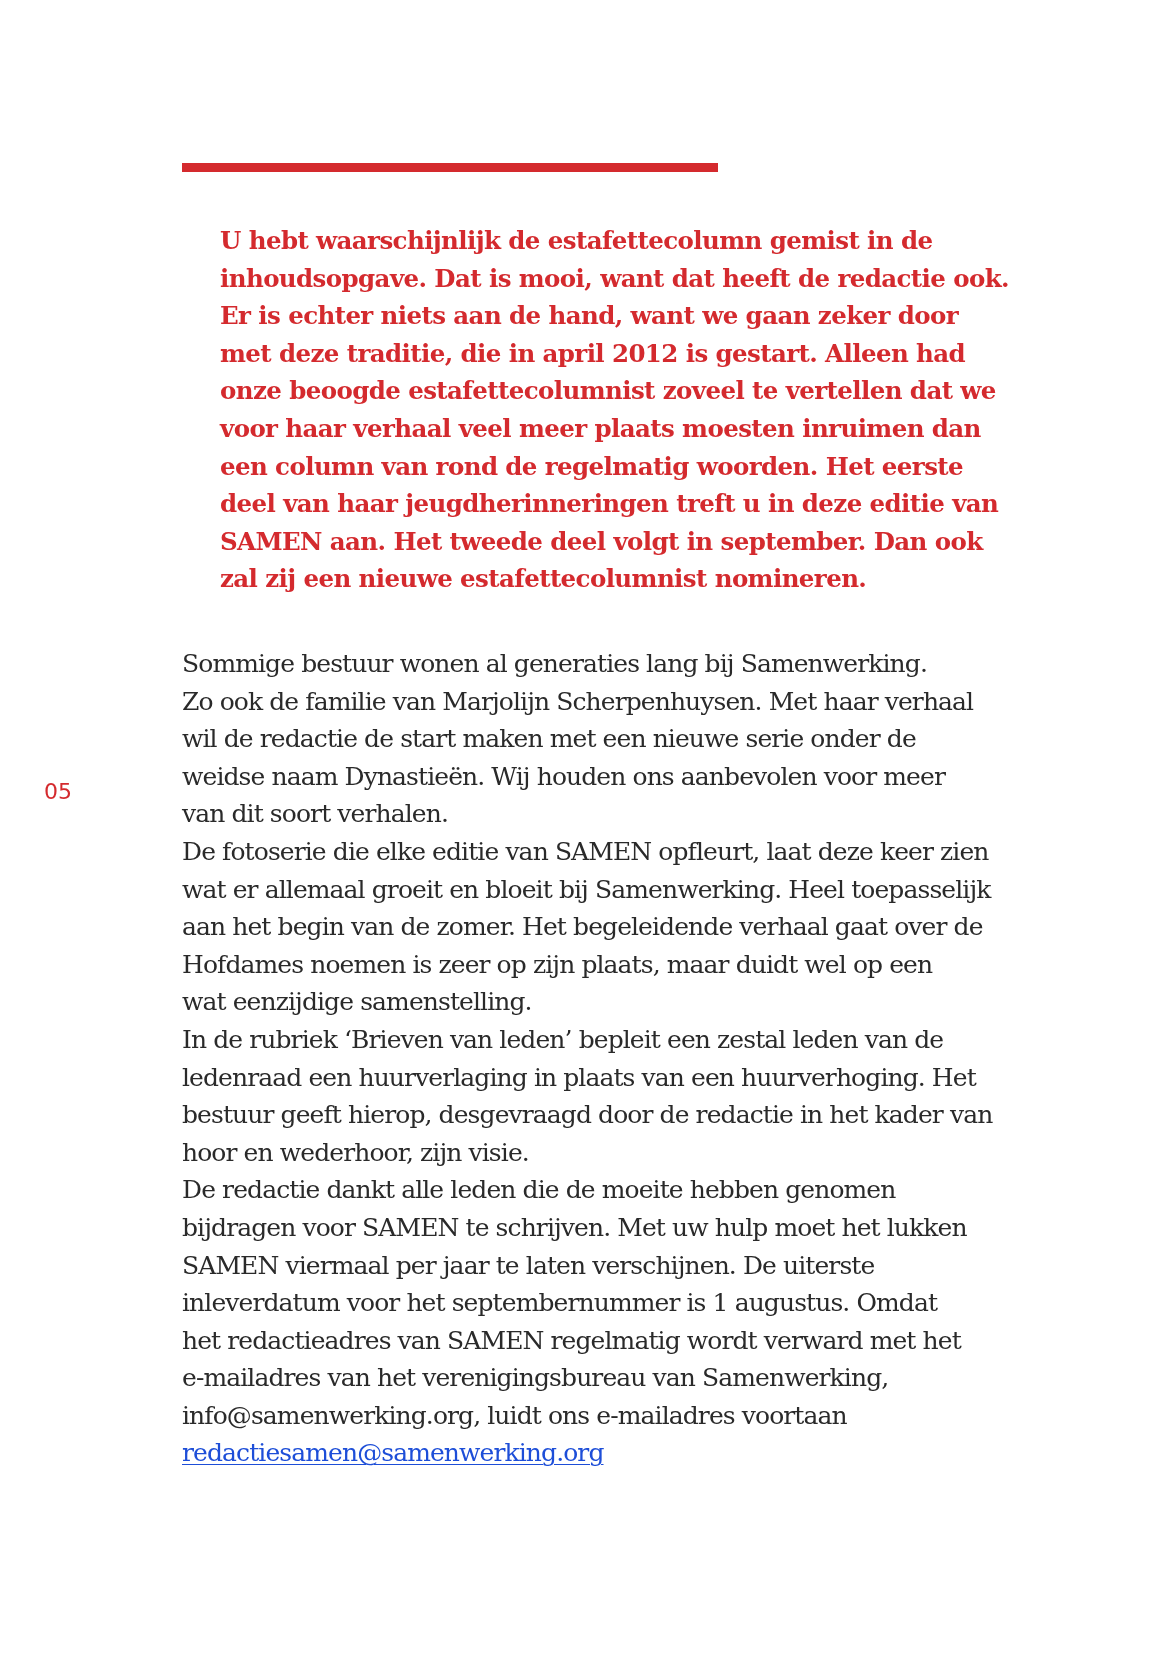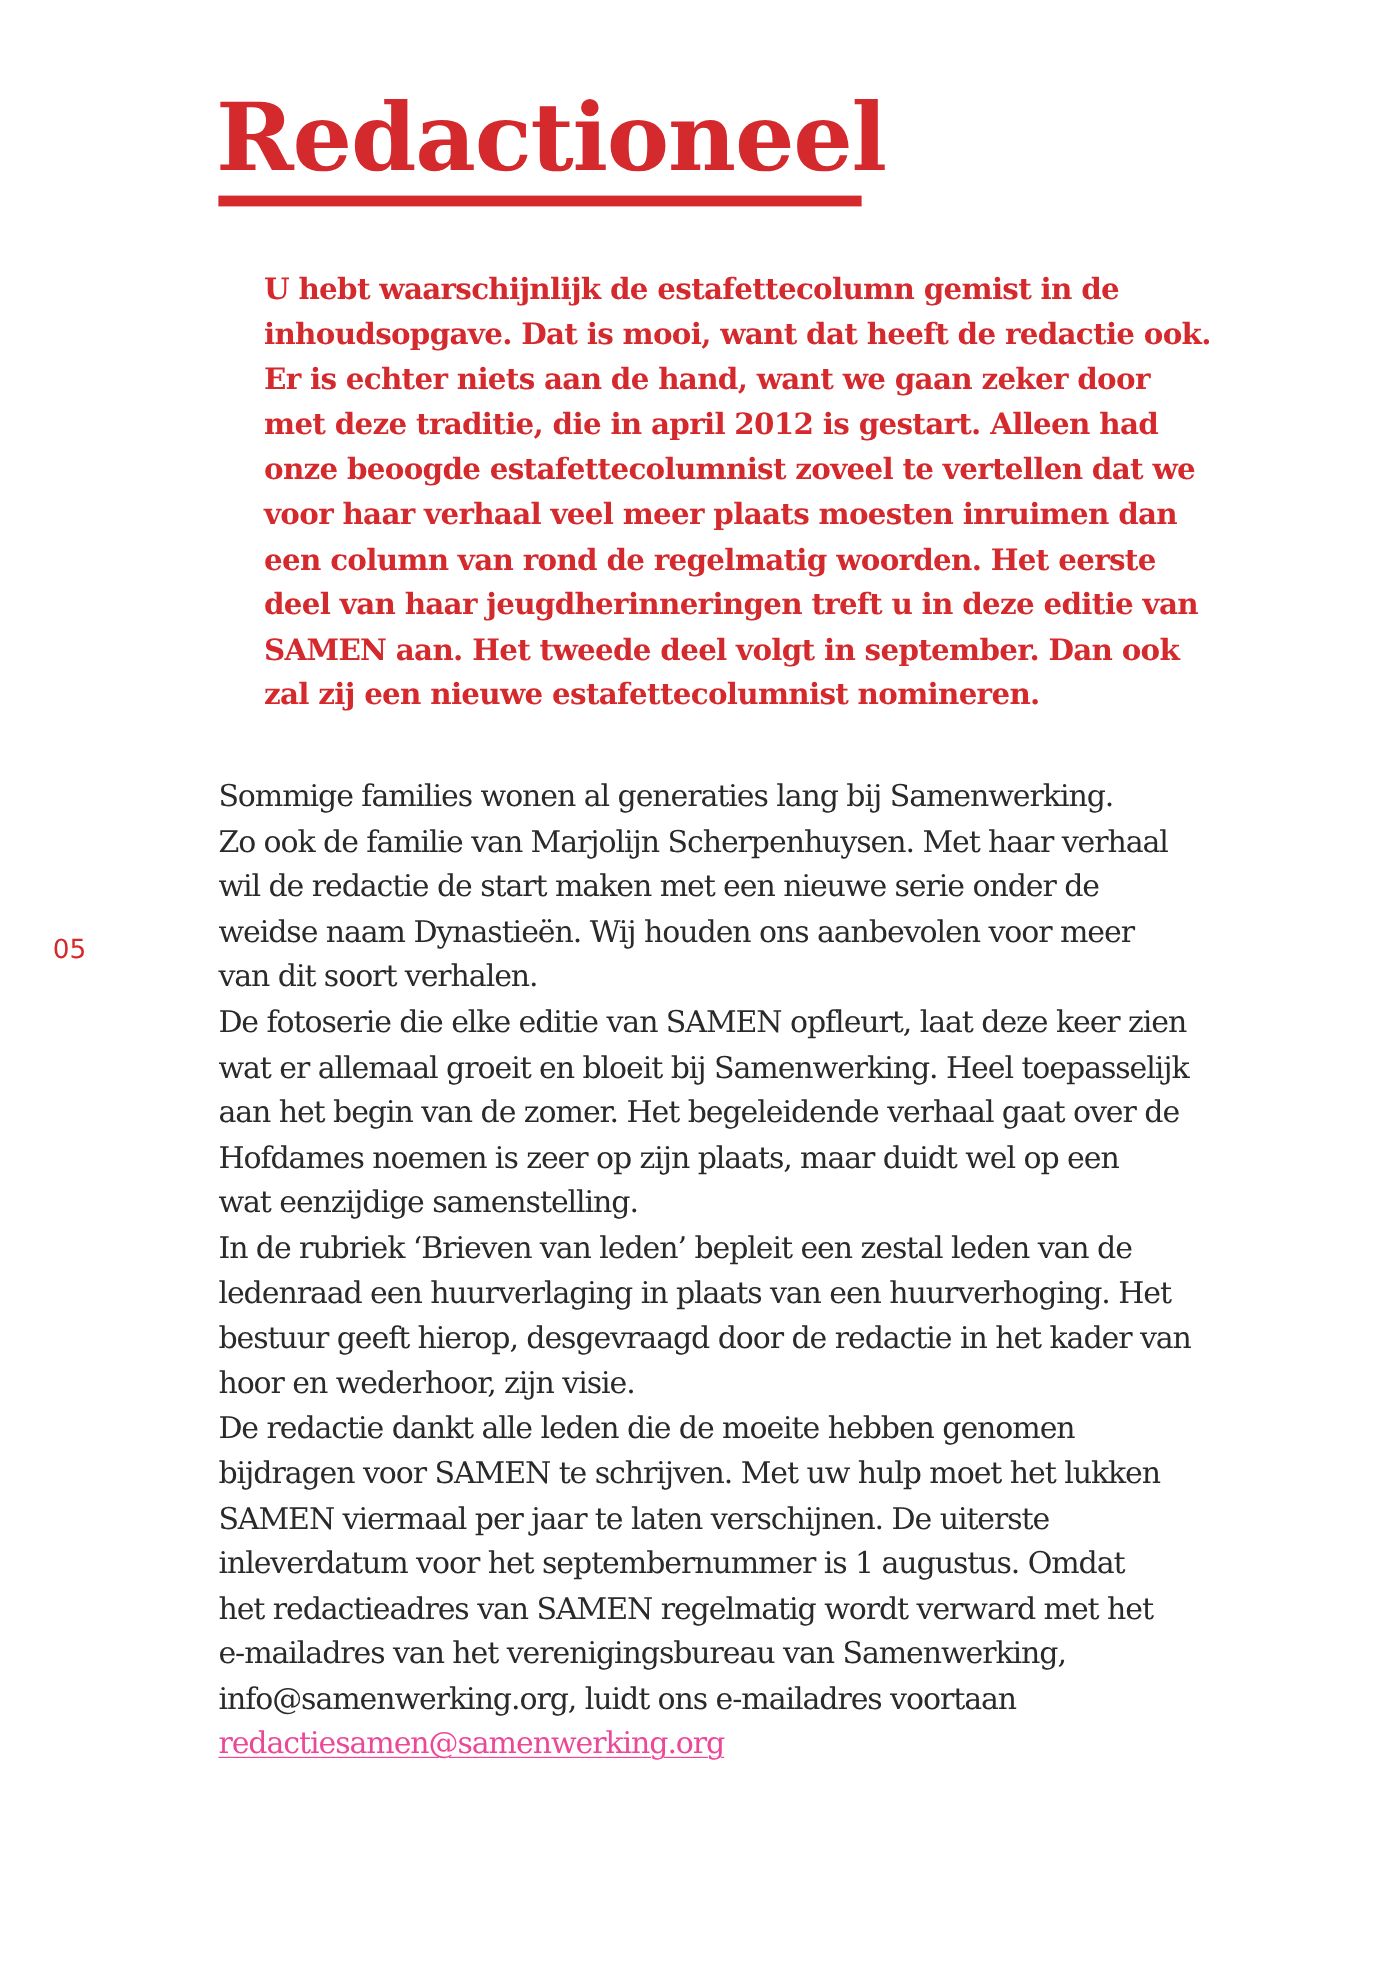--- a/index.html
+++ b/index.html
@@ -31,47 +31,46 @@
       color: #d42a2e; letter-spacing: 0px; margin-top: 28px;
     }
 
     .body-text {
       position: absolute; left: 182px; top: 645px; width: 900px;
       font-family: "DejaVu Serif", serif; font-weight: normal;
       font-size: 25px; line-height: 37.6px; letter-spacing: -0.9px;
       color: #2a2a2a; margin: 0;
     }
     .body-text .line { display: block; white-space: nowrap; }
-    .email-link { color: #ec4899; text-decoration: underline; text-underline-offset: 3px; text-decoration-thickness: 1px; }
+    .email-link { color: #1d4ed8; text-decoration: underline; text-underline-offset: 3px; text-decoration-thickness: 1px; }
   </style>
 </head>
 <body>
 
 <div class="page">
 
-  <h1 class="title">Redactioneel</h1>
   <div class="title-rule"></div>
 
   <div class="lede">
     <span class="line">U hebt waarschijnlijk de estafettecolumn gemist in de</span>
     <span class="line">inhoudsopgave. Dat is mooi, want dat heeft de redactie ook.</span>
     <span class="line">Er is echter niets aan de hand, want we gaan zeker door</span>
     <span class="line">met deze traditie, die in april 2012 is gestart. Alleen had</span>
     <span class="line">onze beoogde estafettecolumnist zoveel te vertellen dat we</span>
     <span class="line">voor haar verhaal veel meer plaats moesten inruimen dan</span>
     <span class="line">een column van rond de regelmatig woorden. Het eerste</span>
     <span class="line">deel van haar jeugdherinneringen treft u in deze editie van</span>
     <span class="line">SAMEN aan. Het tweede deel volgt in september. Dan ook</span>
     <span class="line">zal zij een nieuwe estafettecolumnist nomineren.</span>
   </div>
 
   <div class="page-number">05</div>
 
   <div class="body-text">
-    <span class="line">Sommige families wonen al generaties lang bij Samenwerking.</span>
+    <span class="line">Sommige bestuur wonen al generaties lang bij Samenwerking.</span>
     <span class="line">Zo ook de familie van Marjolijn Scherpenhuysen. Met haar verhaal</span>
     <span class="line">wil de redactie de start maken met een nieuwe serie onder de</span>
     <span class="line">weidse naam Dynastieën. Wij houden ons aanbevolen voor meer</span>
     <span class="line">van dit soort verhalen.</span>
     <span class="line">De fotoserie die elke editie van SAMEN opfleurt, laat deze keer zien</span>
     <span class="line">wat er allemaal groeit en bloeit bij Samenwerking. Heel toepasselijk</span>
     <span class="line">aan het begin van de zomer. Het begeleidende verhaal gaat over de</span>
     <span class="line">Hofdames noemen is zeer op zijn plaats, maar duidt wel op een</span>
     <span class="line">wat eenzijdige samenstelling.</span>
     <span class="line">In de rubriek ‘Brieven van leden’ bepleit een zestal leden van de</span>

